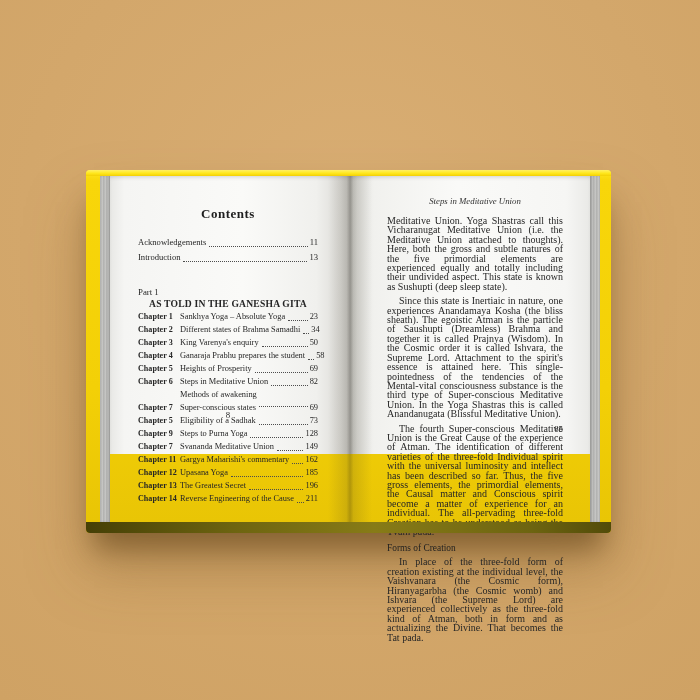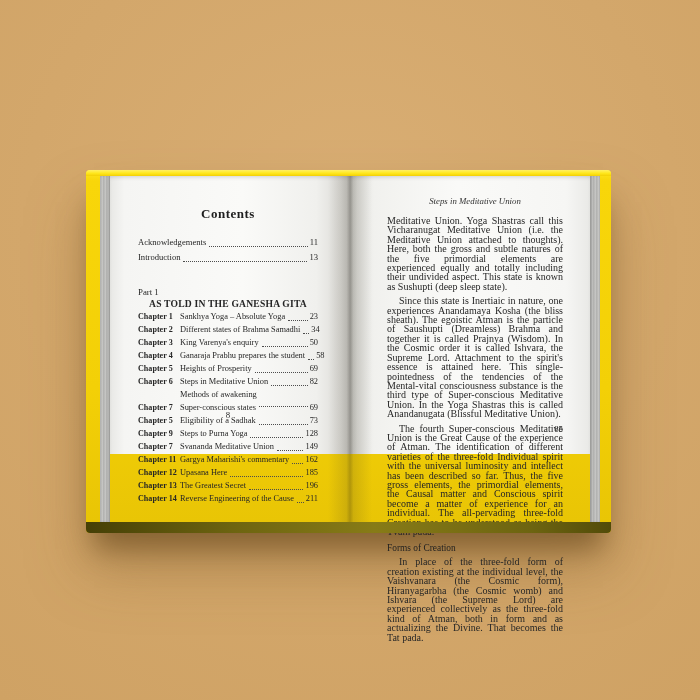--- a/index.html
+++ b/index.html
@@ -151,21 +151,21 @@
             <span class="pg">149</span>
           </div>
           <div class="row">
             <span class="ch">Chapter 11</span>
             <span class="t">Gargya Maharishi's commentary</span>
             <span class="dots"></span>
             <span class="pg">162</span>
           </div>
           <div class="row">
             <span class="ch">Chapter 12</span>
-            <span class="t">Upasana Here</span>
+            <span class="t">Upasana Yoga</span>
             <span class="dots"></span>
             <span class="pg">185</span>
           </div>
           <div class="row">
             <span class="ch">Chapter 13</span>
             <span class="t">The Greatest Secret</span>
             <span class="dots"></span>
             <span class="pg">196</span>
           </div>
           <div class="row">

